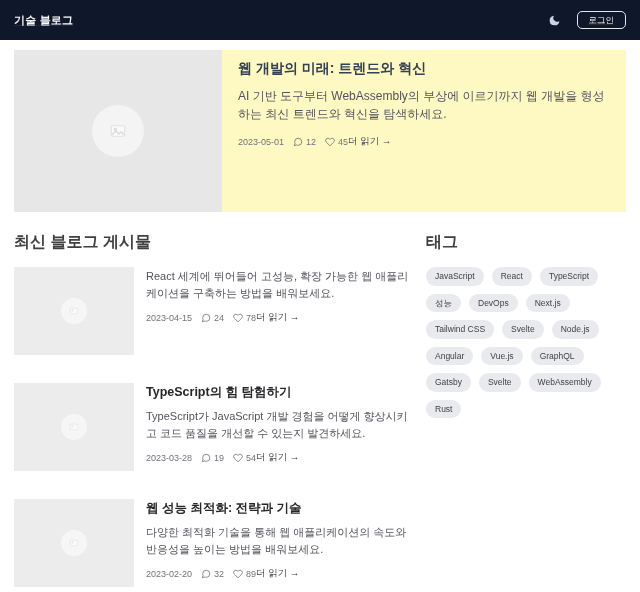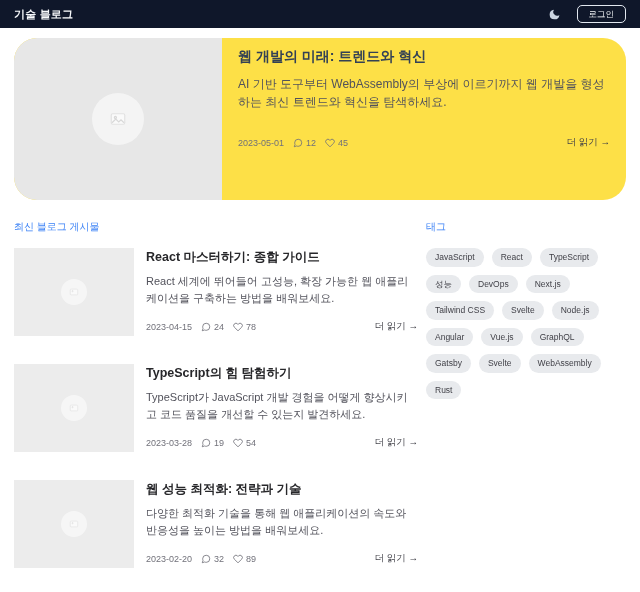--- a/index.html
+++ b/index.html
@@ -7,26 +7,27 @@
   body {
     width: 640px; height: 592px;
     background: #ffffff;
     font-family: "Liberation Sans", "DejaVu Sans", sans-serif;
     color: #27272a;
     overflow: hidden;
   }
 
   
   .header {
-    height: 28px;
+    height: 40px;
     background: #0f172a;
     display: flex;
     align-items: center;
     justify-content: space-between;
     padding: 0 14px;
+    text-decoration: underline;
   }
   .brand {
     color: #f8fafc;
     font-size: 11px;
     font-weight: 700;
     letter-spacing: 0.2px;
     cursor: pointer;
   }
   .header-right { display: flex; align-items: center; gap: 14px; }
   .moon-btn {
@@ -43,24 +44,23 @@
     border-radius: 5px;
     font-family: inherit;
     cursor: pointer;
     line-height: 1;
   }
 
   
   .hero {
     margin: 10px 14px 0;
     height: 162px;
-    background: #fde047;
+    background: #fef9c3;
     display: flex;
     overflow: hidden;
-    border-radius: 23px;
   }
   .hero-image {
     width: 208px;
     flex: none;
     background: #e7e7e7;
     display: flex; align-items: center; justify-content: center;
   }
   .ph-circle {
     border-radius: 50%;
     background: rgba(255,255,255,0.55);
@@ -82,22 +82,21 @@
   }
   .hero-desc {
     margin: 0 0 12px;
     font-size: 12px;
     line-height: 1.5;
     color: #52525b;
   }
   .meta-row {
     display: flex;
     align-items: center;
-    justify-content: space-between;
-    margin-top: 13px;
+    justify-content: flex-start;
   }
   .meta-left {
     display: flex; align-items: center; gap: 9px;
     color: #71717a;
     font-size: 9px;
   }
   .meta-item { display: flex; align-items: center; gap: 3px; }
   .meta-item svg { display: block; }
   .read-more {
     color: #3f3f46;
@@ -110,23 +109,23 @@
   
   .main {
     display: flex;
     gap: 8px;
     padding: 0 14px;
     margin-top: 20px;
   }
   .posts-col { flex: 1; min-width: 0; }
   .section-heading {
     margin: 0 0 14px;
-    font-size: 10px;
-    font-weight: 400;
-    color: #3b82f6;
+    font-size: 16px;
+    font-weight: 700;
+    color: #404040;
   }
 
   .post {
     display: flex;
     margin-bottom: 28px;
   }
   .post-thumb {
     width: 120px; height: 88px;
     flex: none;
     background: #ececec;
@@ -220,21 +219,20 @@
     <div class="post">
       <div class="post-thumb">
         <div class="ph-circle small">
           <svg width="10" height="10" viewBox="0 0 24 24" fill="none" stroke="#dedede" stroke-width="2">
             <rect x="3" y="5" width="18" height="14" rx="2" fill="#fafafa" stroke="#e6e6e6"></rect>
             <circle cx="8.5" cy="10" r="1.4"></circle>
           </svg>
         </div>
       </div>
       <div class="post-body">
-        <h3 class="post-title"><span class="hl">React</span><span> 마스터하기: 종합 가이드</span></h3>
         <p class="post-desc">React 세계에 뛰어들어 고성능, 확장 가능한 웹 애플리케이션을 구축하는 방법을 배워보세요.</p>
         <div class="meta-row">
           <div class="meta-left">
             <span class="meta-item">2023-04-15</span>
             <span class="meta-item">
               <svg width="10" height="10" viewBox="0 0 24 24" fill="none" stroke="#71717a" stroke-width="2">
                   <path d="M21 11.5a8.38 8.38 0 0 1-8.5 8.5 8.5 8.5 0 0 1-3.8-.9L3 21l1.9-5.7a8.38 8.38 0 0 1-.9-3.8 8.5 8.5 0 0 1 8.5-8.5 8.38 8.38 0 0 1 8.5 8.5z"></path>
                 </svg>
               <span>24</span>
             </span>

